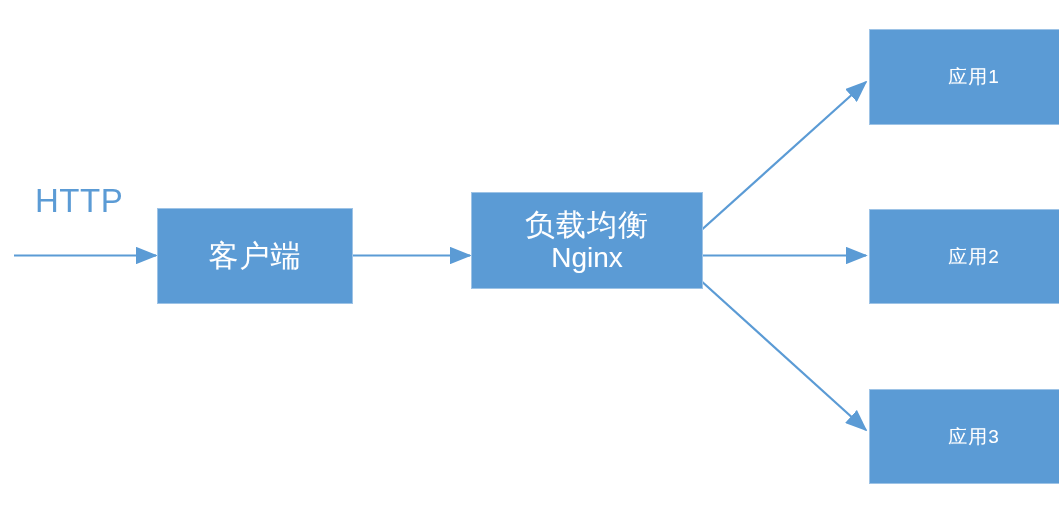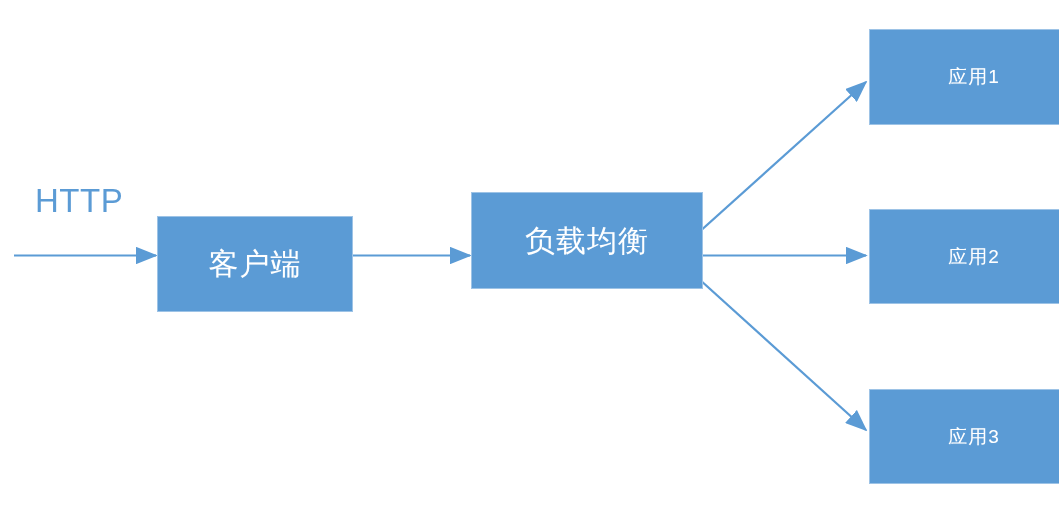--- a/index.html
+++ b/index.html
@@ -77,26 +77,27 @@
 
     <line x1="673" y1="255.5" x2="866" y2="82" stroke="#5B9BD5" stroke-width="2.2" marker-end="url(#arrowhead)"></line>
 
     <line x1="673" y1="255.5" x2="866" y2="255.5" stroke="#5B9BD5" stroke-width="2.2" marker-end="url(#arrowhead)"></line>
 
     <line x1="673" y1="255.5" x2="866" y2="430" stroke="#5B9BD5" stroke-width="2.2" marker-end="url(#arrowhead)"></line>
   </svg>
 
   <div class="edge-label" style="left:35px; top:182px;">HTTP</div>
 
-  <div class="node" style="left:157px; top:216px; width:196px; height:96px;align-items:center;">
+  <div class="node" style="left:157px; top:208px; width:196px; height:96px;align-items:center;">
     <span class="node-line-cn">客户端</span>
   </div>
 
   <div class="node" style="left:471px; top:192px; width:232px; height:97px;">
     <span class="node-line-cn">负载均衡</span>
+    <span class="node-line-en">Nginx</span>
   </div>
 
   <div class="node" style="left:869px; top:29px; width:210px; height:96px;">
     <span class="node-app-label">应用1</span>
   </div>
 
   <div class="node" style="left:869px; top:209px; width:210px; height:95px;">
     <span class="node-app-label">应用2</span>
   </div>
 

